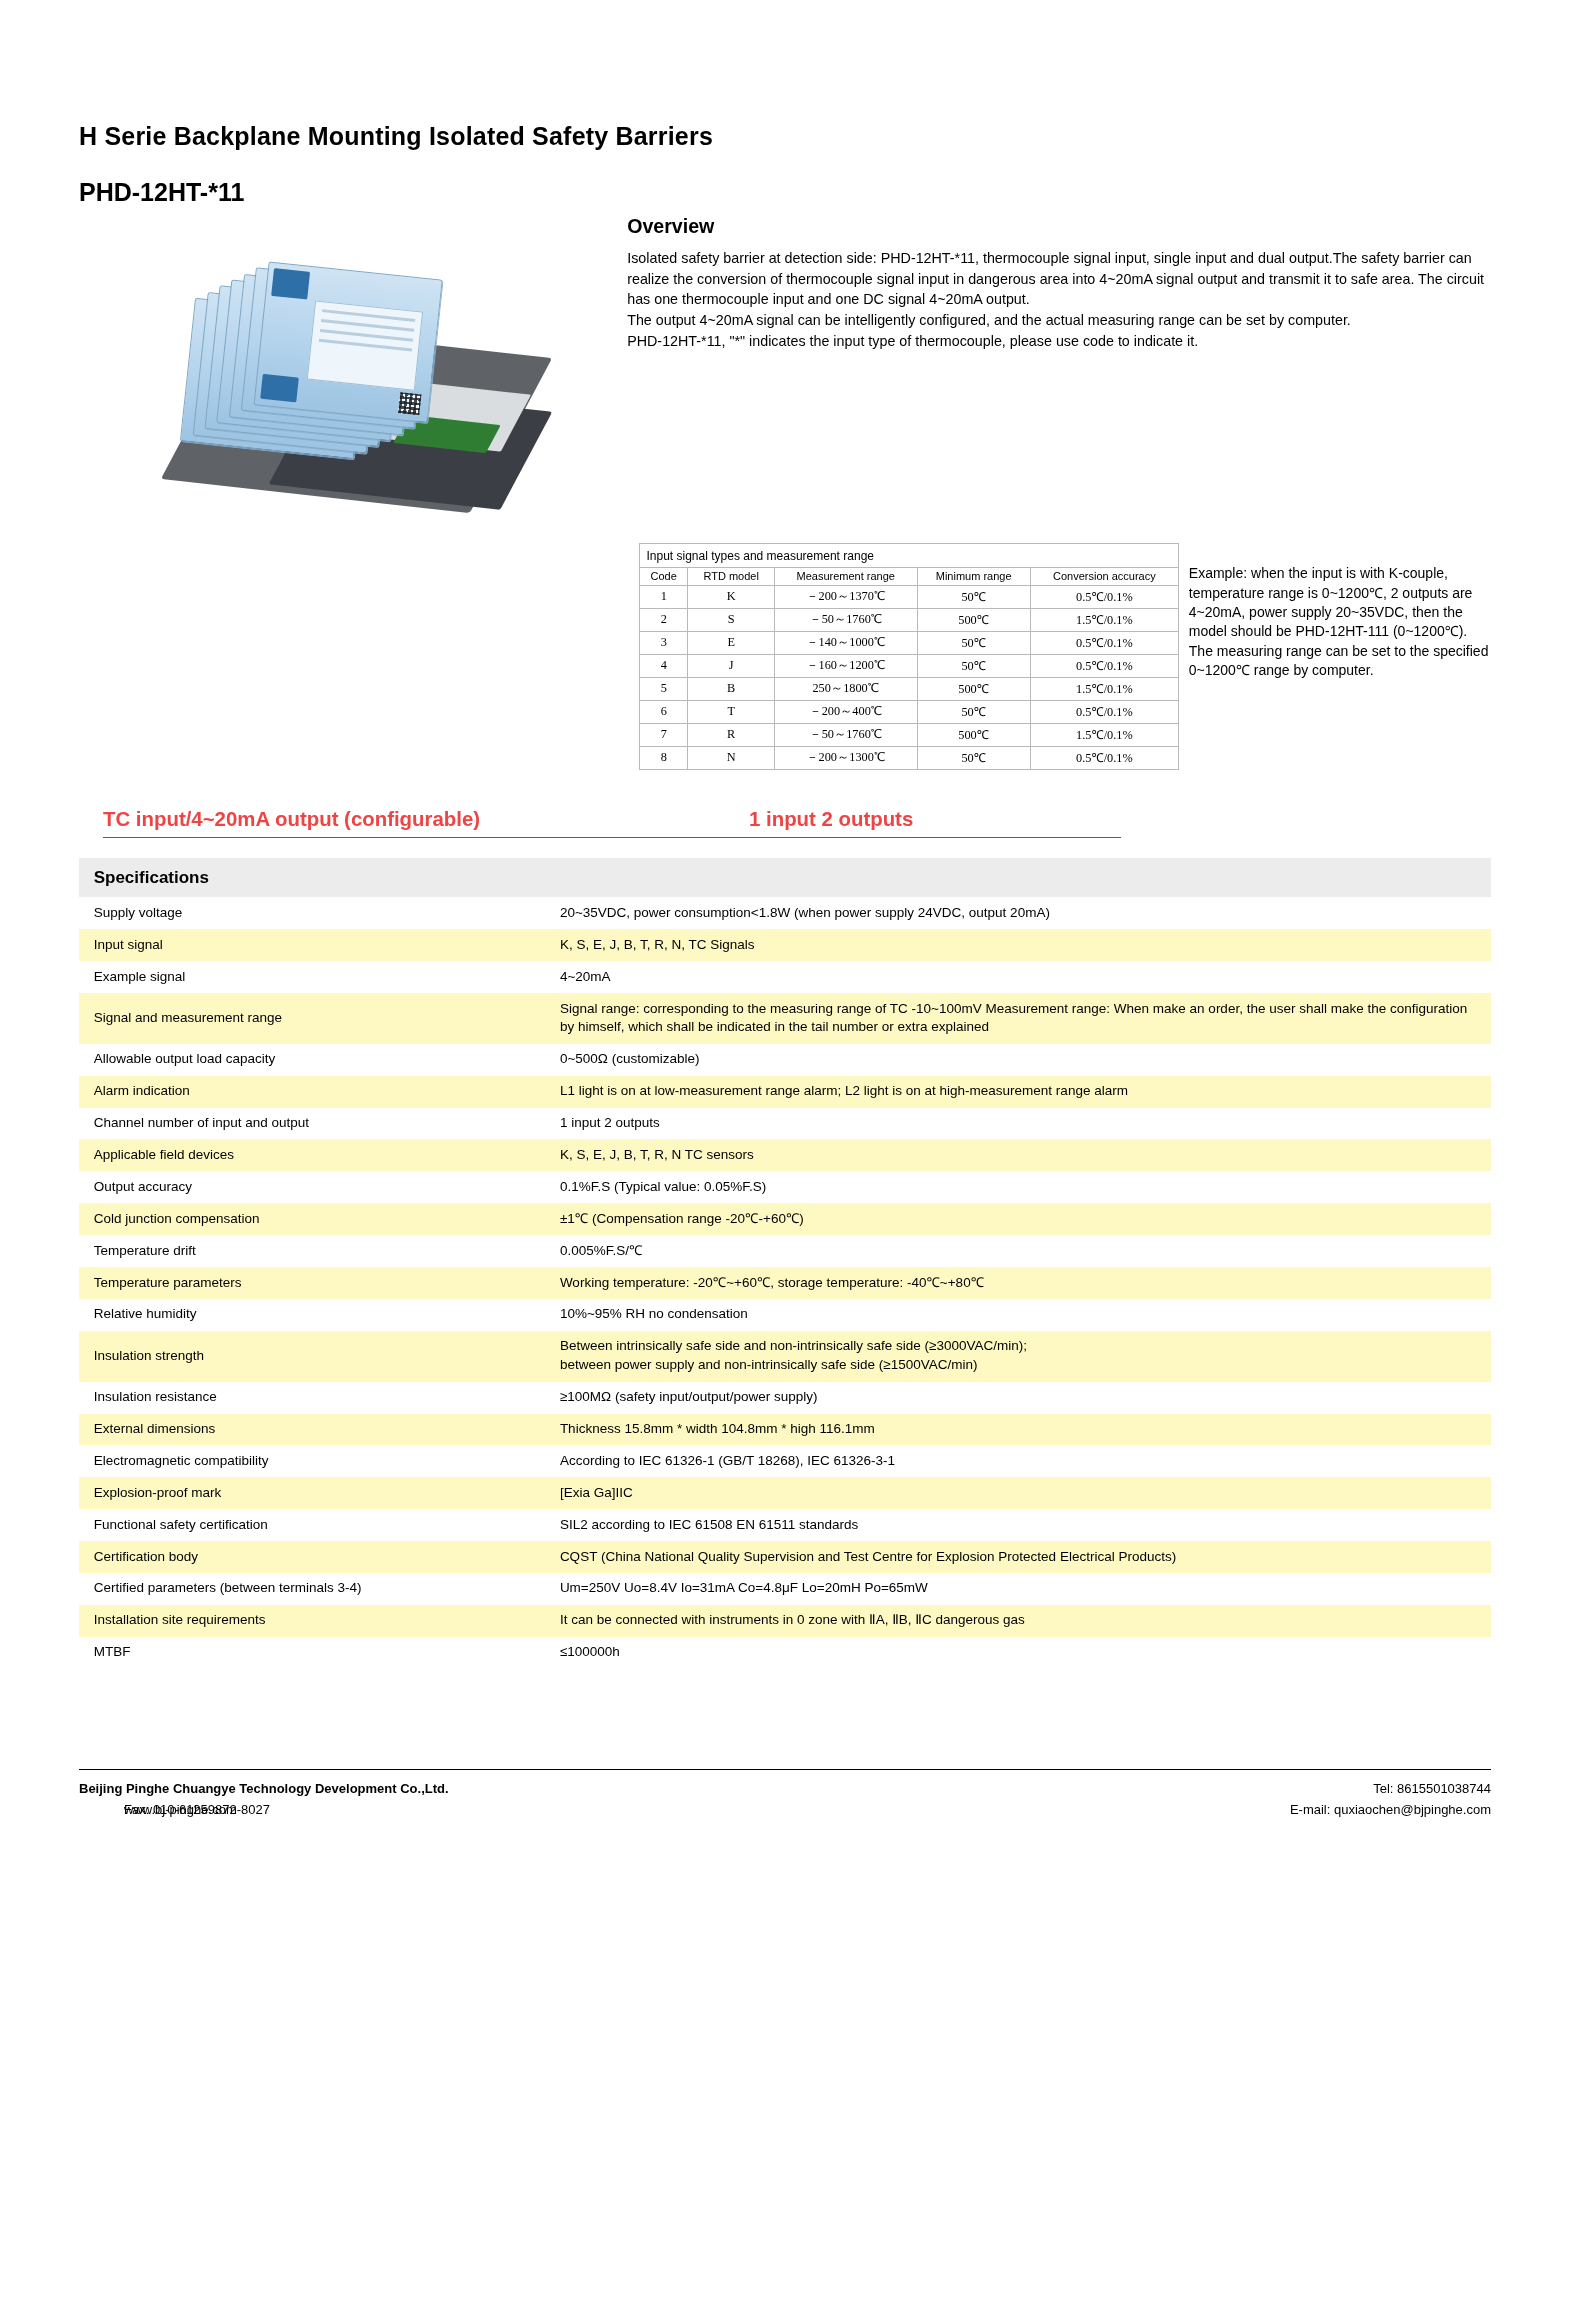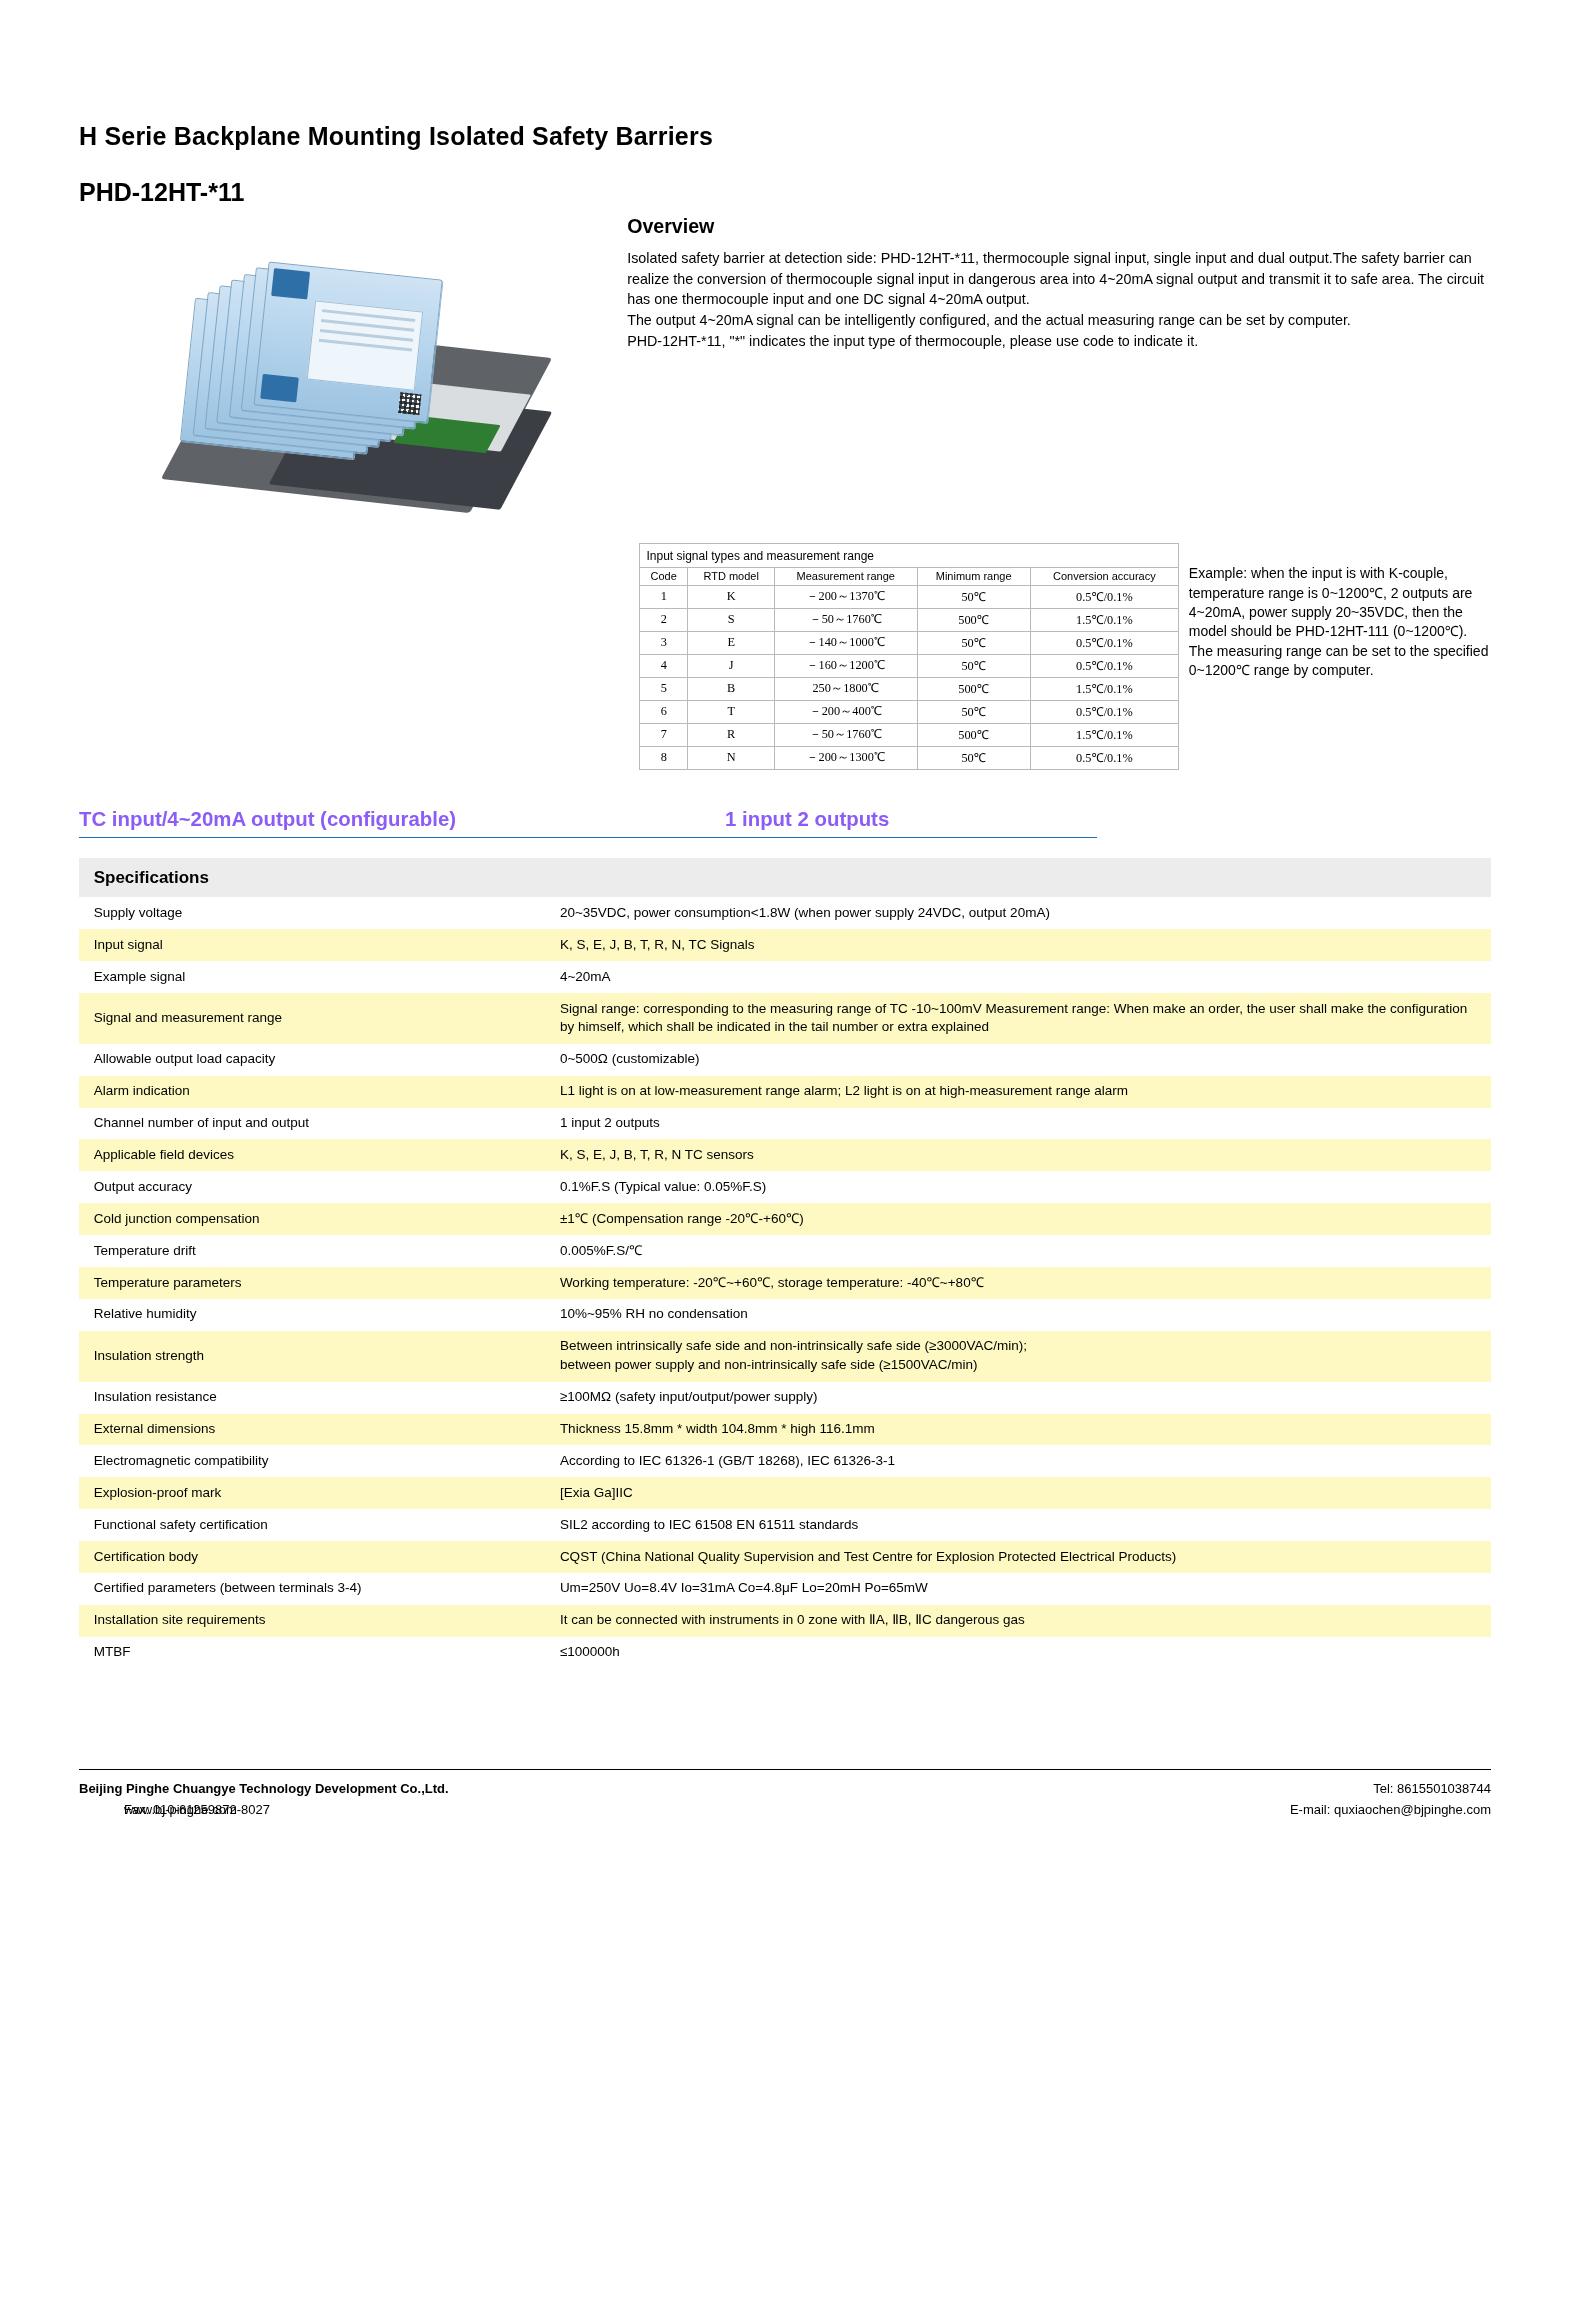--- a/index.html
+++ b/index.html
@@ -216,26 +216,27 @@
     padding-left: 9.8px;
     font-size: 14px;
     line-height: 1.38;
     padding-top: 21px;
   }
   
   .banner {
     margin-top: 38px;
     display: flex;
     align-items: flex-end;
-    color: #8b5cf6;
+    color: #ef4444;
     font-weight: bold;
     font-size: 20.4px;
     border-bottom: 1.6px solid #1f6fb8;
     padding-bottom: 6.5px;
     width: 1018px;
+    margin-left: 24px;
   }
   .banner .left {
     flex: 0 0 646px;
   }
   
   .spec-header {
     background: #ececec;
     font-weight: bold;
     font-size: 17px;
     padding: 9.8px 14.7px;

